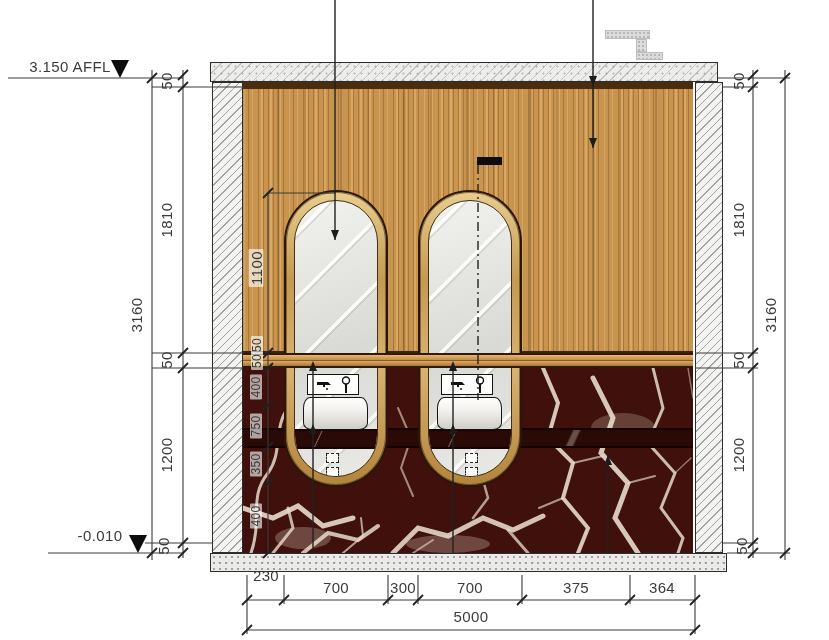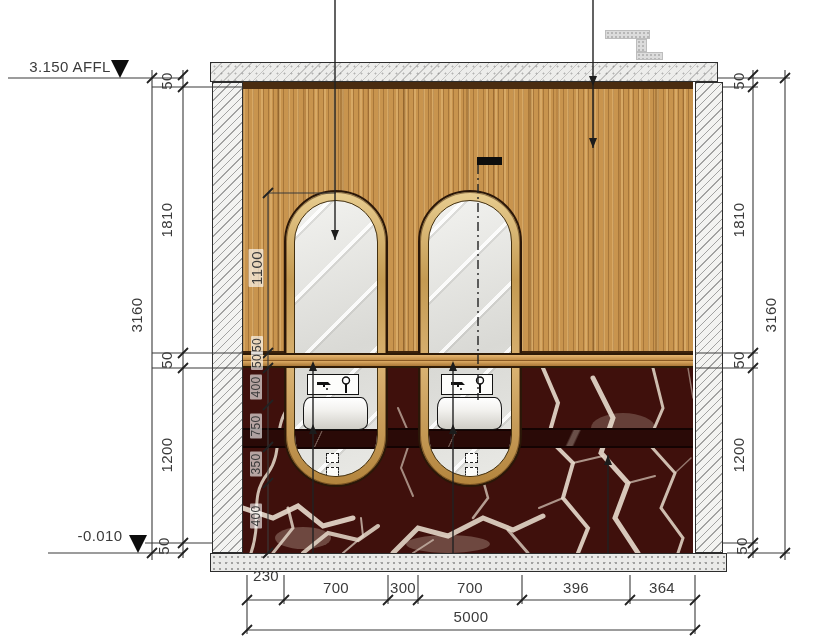--- a/index.html
+++ b/index.html
@@ -199,21 +199,21 @@
   <div class="dim v" style="left:738px;top:220px">1810</div>
   <div class="dim v" style="left:738px;top:360px">50</div>
   <div class="dim v" style="left:738px;top:455px">1200</div>
   <div class="dim v" style="left:741px;top:546px">50</div>
   <div class="dim v" style="left:770px;top:315px">3160</div>
 
   <div class="dim" style="left:266px;top:575px">230</div>
   <div class="dim" style="left:336px;top:587px">700</div>
   <div class="dim" style="left:403px;top:587px">300</div>
   <div class="dim" style="left:470px;top:587px">700</div>
-  <div class="dim" style="left:576px;top:587px">396</div>
+  <div class="dim" style="left:576px;top:587px">375</div>
   <div class="dim" style="left:662px;top:587px">364</div>
   <div class="dim" style="left:471px;top:616px">5000</div>
 
   <div class="dim v chip" style="left:256px;top:268px">1100</div>
   <div class="dim v chip small" style="left:257px;top:345px">50</div>
   <div class="dim v chip small" style="left:257px;top:361px">50</div>
   <div class="dim v chip small" style="left:256px;top:387px">400</div>
   <div class="dim v chip small" style="left:256px;top:426px">750</div>
   <div class="dim v chip small" style="left:256px;top:464px">350</div>
   <div class="dim v chip small" style="left:256px;top:516px">400</div>

